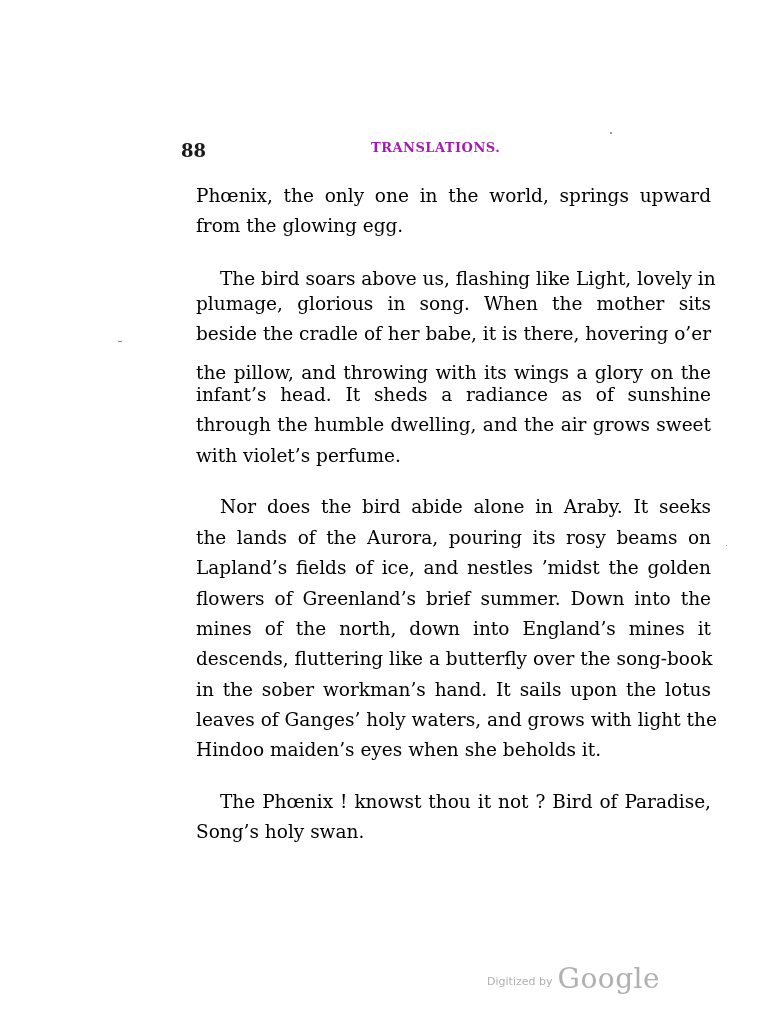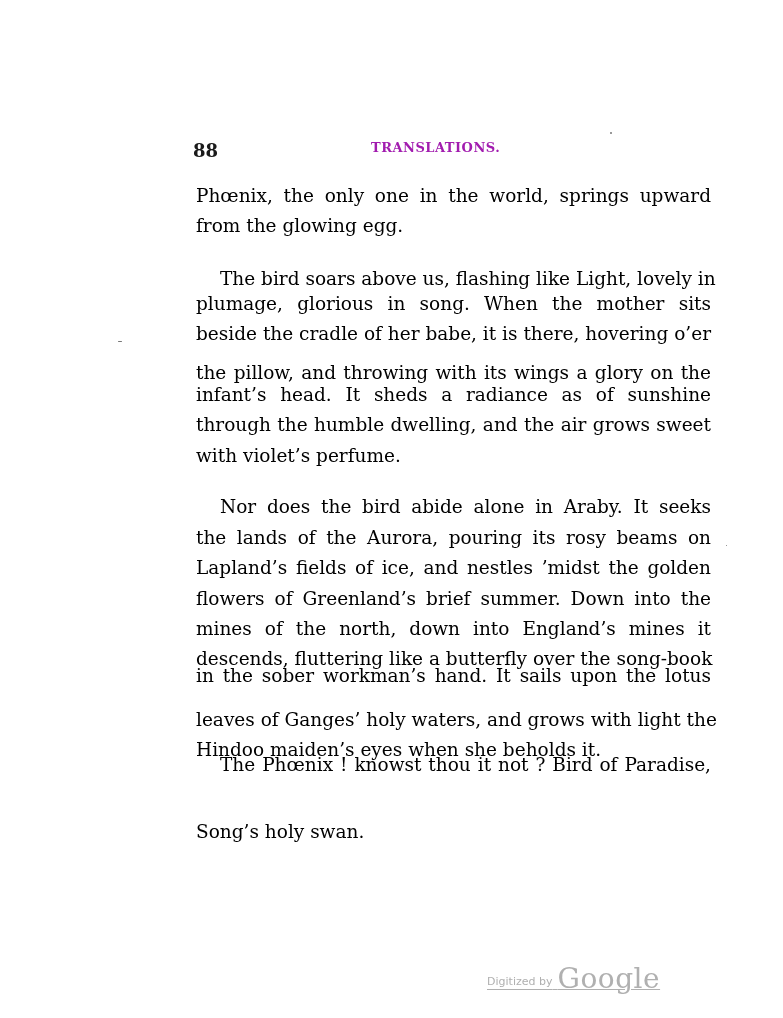--- a/index.html
+++ b/index.html
@@ -1,24 +1,24 @@
 <!DOCTYPE html>
 <html><head>
 <meta charset="utf-8">
 <style>
   html, body { margin: 0; padding: 0; background: #ffffff; }
   body { width: 783px; height: 1018px; position: relative; overflow: hidden; }
   .page { position: absolute; left: 0; top: 0; width: 783px; height: 1018px; background: #ffffff; }
   .header { position: absolute; top: 138px; left: 181px; width: 515px; height: 24px; }
-  .page-number { position: absolute; left: 12px; top: 2px; font-family: "DejaVu Serif", serif; font-weight: bold; font-size: 18px; color: #1a1a1a; }
+  .page-number { position: absolute; left: 0; top: 2px; font-family: "DejaVu Serif", serif; font-weight: bold; font-size: 18px; color: #1a1a1a; }
   .running-title { position: absolute; left: 190px; top: 2px; font-family: "DejaVu Serif", serif; font-weight: bold; font-size: 13px; letter-spacing: 0.5px; color: #a21caf; }
   .line { position: absolute; left: 181px; width: 515px; height: 30px; font-family: "DejaVu Serif", serif; font-size: 18.5px; color: #000000; white-space: nowrap; text-align: justify; text-align-last: justify; line-height: 30px; margin-left: 15px; }
   .line.indent { left: 205px; width: 491px; }
   .line.last { text-align-last: left; }
-  .footer-mark { position: absolute; left: 487px; top: 962px; color: #b0b0b0; font-family: "DejaVu Sans", sans-serif; text-decoration: underline; }
+  .footer-mark { position: absolute; left: 487px; top: 962px; color: #b0b0b0; font-family: "DejaVu Sans", sans-serif; }
   .footer-mark .small { font-size: 11px; vertical-align: 3px; }
   .footer-mark .big { font-family: "DejaVu Serif", serif; font-size: 28px; letter-spacing: 0.5px; }
   .speck { position: absolute; width: 2px; height: 2px; background: #777; border-radius: 1px; }
 </style>
 </head>
 <body>
 
 <div class="page">
 
   <div class="header">
@@ -41,27 +41,27 @@
     <div class="line last" style="top:441px">with violet’s perfume.</div>
   </div>
 
   <div>
     <div class="line indent" style="top:492px">Nor does the bird abide alone in Araby.  It seeks</div>
     <div class="line" style="top:523px">the lands of the Aurora, pouring its rosy beams on</div>
     <div class="line" style="top:553px">Lapland’s fields of ice, and nestles ’midst the golden</div>
     <div class="line" style="top:584px">flowers of Greenland’s brief summer.  Down into the</div>
     <div class="line" style="top:614px">mines of the north, down into England’s mines it</div>
     <div class="line" style="top:644px">descends, fluttering like a butterfly over the song-book</div>
-    <div class="line" style="top:661px">in the sober workman’s hand.  It sails upon the lotus</div>
+    <div class="line" style="top:675px">in the sober workman’s hand.  It sails upon the lotus</div>
     <div class="line" style="top:705px">leaves of Ganges’ holy waters, and grows with light the</div>
     <div class="line last" style="top:735px">Hindoo maiden’s eyes when she beholds it.</div>
   </div>
 
   <div>
-    <div class="line indent" style="top:750px">The Phœnix !  knowst thou it not ?  Bird of Paradise,</div>
+    <div class="line indent" style="top:787px">The Phœnix !  knowst thou it not ?  Bird of Paradise,</div>
     <div class="line last" style="top:817px">Song’s holy swan.</div>
   </div>
 
   <div class="speck" style="left:610px;top:132px"></div>
   <div class="speck" style="left:118px;top:341px;width:4px;height:1px"></div>
   <div class="speck" style="left:726px;top:545px;width:1px;height:1px"></div>
 
   <div class="footer-mark">
     <span class="small">Digitized by</span>
     <span class="big">Google</span>

